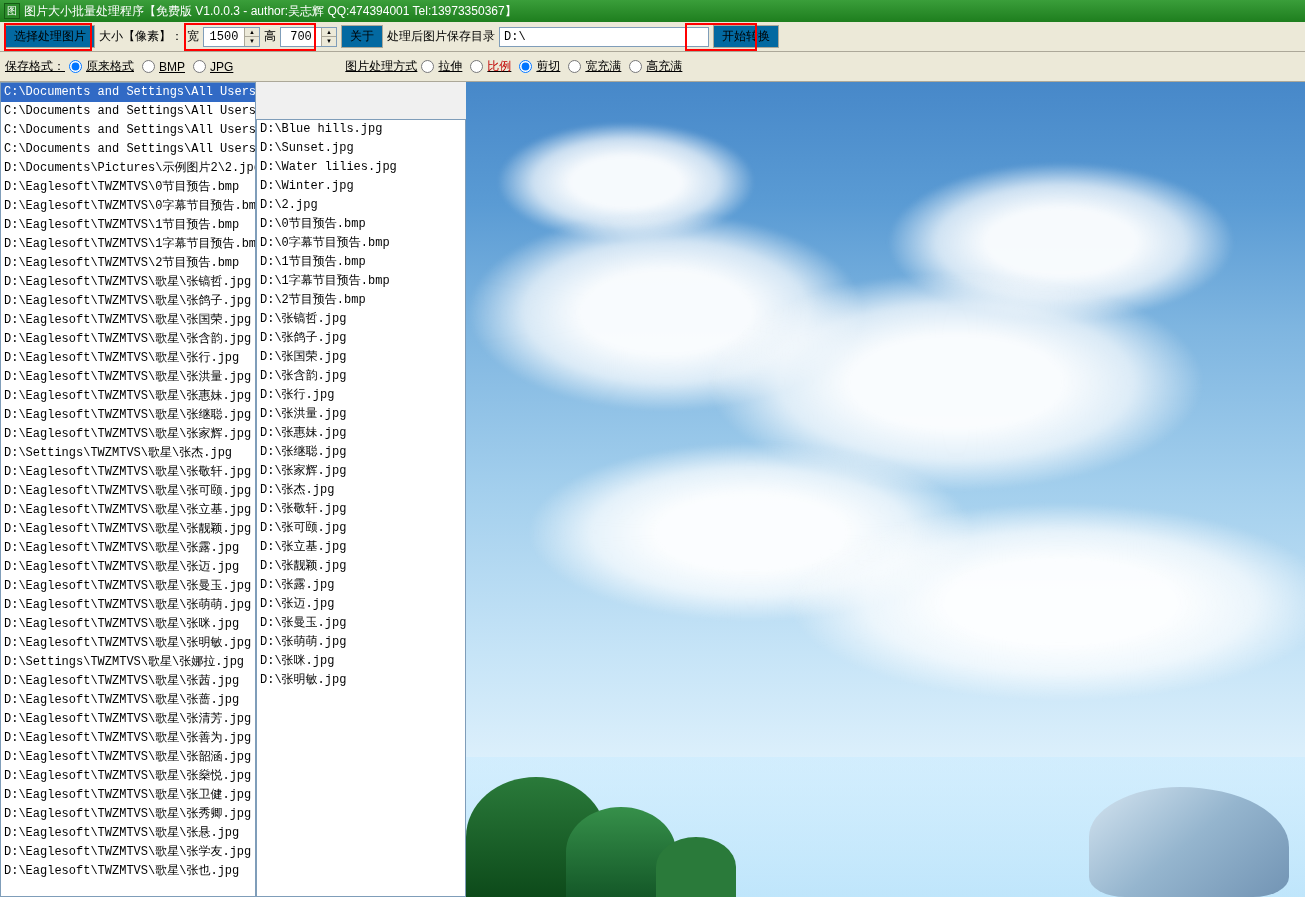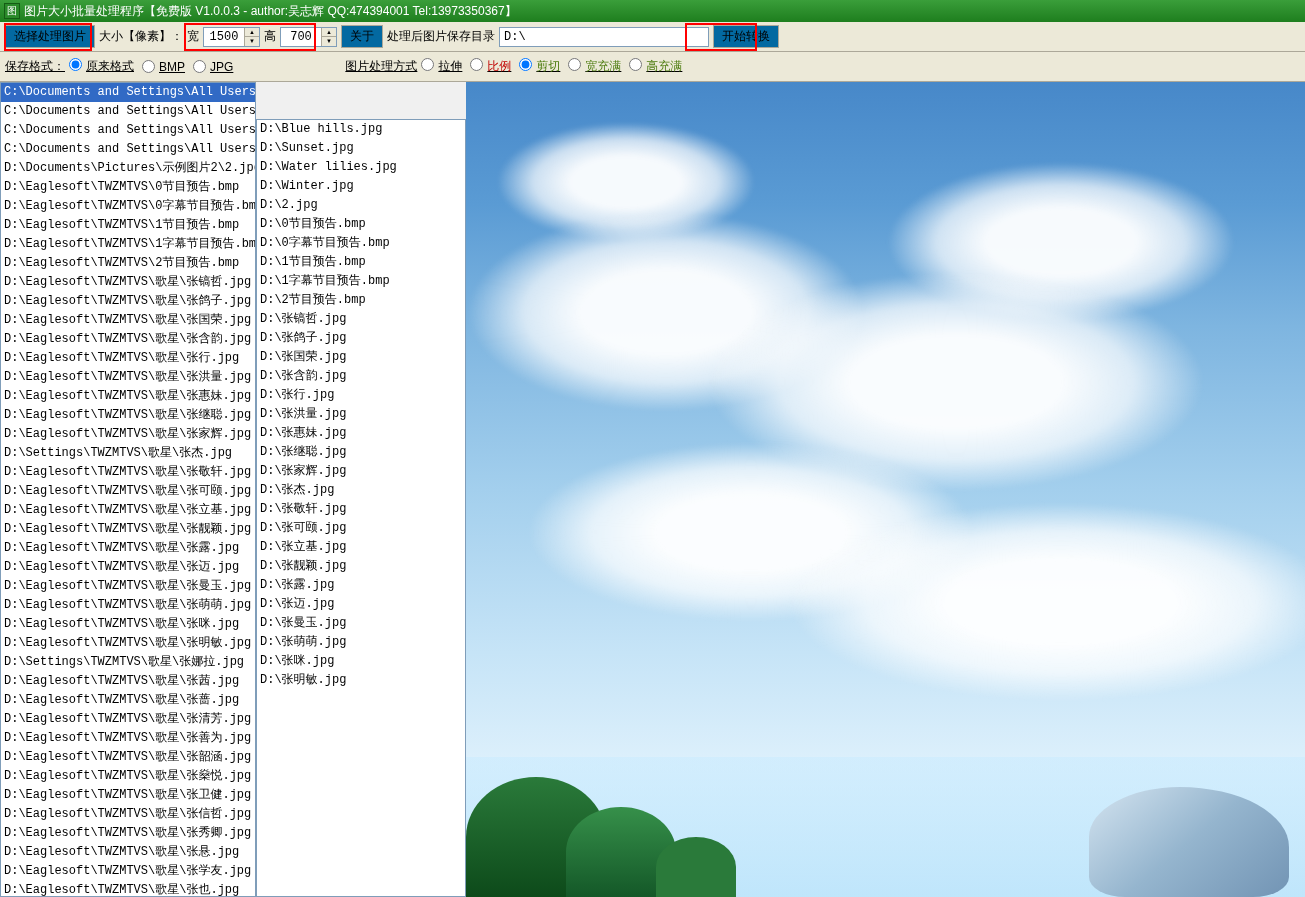--- a/index.html
+++ b/index.html
@@ -93,24 +93,24 @@
     
     .text-input {
       border: 1px solid #7f9db9;
       background: white;
       height: 20px;
       padding: 0 4px;
       font-size: 12px;
       font-family: "Courier New", monospace;
     }
     
-    .radio-group { display: inline-flex; align-items: flex-start; gap: 2px; margin-right: 4px;}
+    .radio-group { display: inline-flex; align-items: center; gap: 2px; margin-right: 4px;}
     .radio-group input { margin-right: 2px; }
     .red-text { color: #c00000; }
-    .blue-text { color: #4d7c0f; }
+    .blue-text { color: #000000; }
     
     .hl-red {
       position: absolute;
       border: 2px solid red;
       pointer-events: none;
       z-index: 10;
     }
     .hl1 { left: 4px; top: 23px; width: 88px; height: 28px; }
     .hl2 { left: 184px; top: 23px; width: 132px; height: 28px; }
     .hl3 { left: 685px; top: 23px; width: 72px; height: 28px; }
@@ -312,21 +312,20 @@
       <div class="list-item">D:\Eaglesoft\TWZMTVS\歌星\张咪.jpg</div>
       <div class="list-item">D:\Eaglesoft\TWZMTVS\歌星\张明敏.jpg</div>
       <div class="list-item">D:\Settings\TWZMTVS\歌星\张娜拉.jpg</div>
       <div class="list-item">D:\Eaglesoft\TWZMTVS\歌星\张茜.jpg</div>
       <div class="list-item">D:\Eaglesoft\TWZMTVS\歌星\张蔷.jpg</div>
       <div class="list-item">D:\Eaglesoft\TWZMTVS\歌星\张清芳.jpg</div>
       <div class="list-item">D:\Eaglesoft\TWZMTVS\歌星\张善为.jpg</div>
       <div class="list-item">D:\Eaglesoft\TWZMTVS\歌星\张韶涵.jpg</div>
       <div class="list-item">D:\Eaglesoft\TWZMTVS\歌星\张燊悦.jpg</div>
       <div class="list-item">D:\Eaglesoft\TWZMTVS\歌星\张卫健.jpg</div>
-      <div class="list-item">D:\Eaglesoft\TWZMTVS\歌星\张信哲.jpg</div>
       <div class="list-item">D:\Eaglesoft\TWZMTVS\歌星\张秀卿.jpg</div>
       <div class="list-item">D:\Eaglesoft\TWZMTVS\歌星\张悬.jpg</div>
       <div class="list-item">D:\Eaglesoft\TWZMTVS\歌星\张学友.jpg</div>
       <div class="list-item">D:\Eaglesoft\TWZMTVS\歌星\张也.jpg</div>
     </div>
   <div class="list-panel list-right" id="dest-list">
       <div class="list-item">D:\Blue hills.jpg</div>
       <div class="list-item">D:\Sunset.jpg</div>
       <div class="list-item">D:\Water lilies.jpg</div>
       <div class="list-item">D:\Winter.jpg</div>

